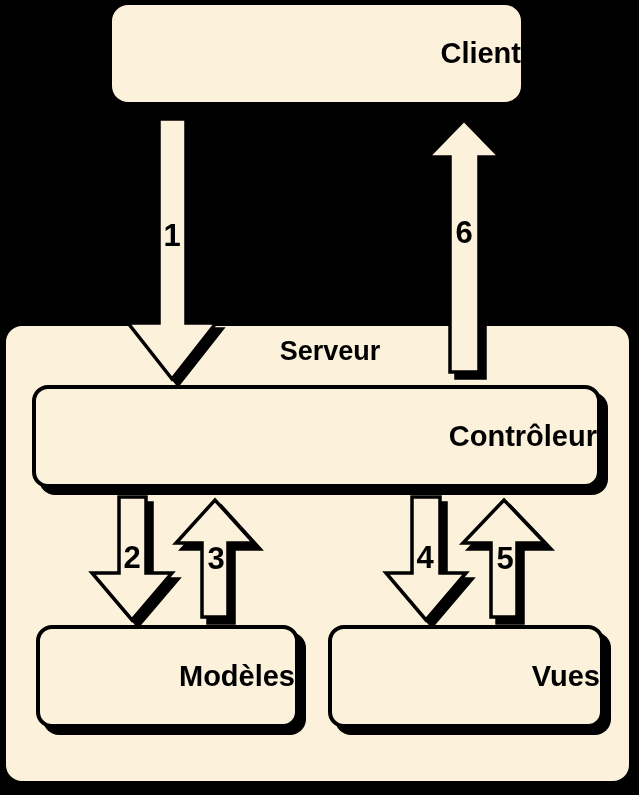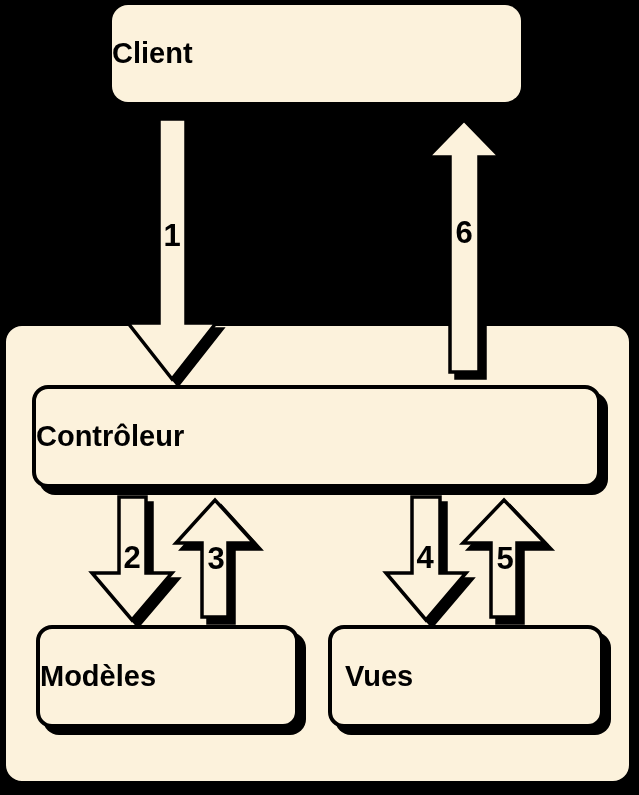--- a/index.html
+++ b/index.html
@@ -18,21 +18,21 @@
   }
   .node {
     position: absolute;
     box-sizing: border-box;
     background: #FCF2DC;
     border: 4px solid #000000;
     border-radius: 16px;
     box-shadow: 7px 7px 0 #000000;
     display: flex;
     align-items: center;
-    justify-content: flex-start;
+    justify-content: flex-end;
     font-weight: bold;
     font-size: 29px;
     z-index: 1;
   }
   .node-client {
     left: 112px; top: 5px;
     width: 409px; height: 97px;
     border: none;
     box-shadow: none;
     z-index: 1;
@@ -98,20 +98,21 @@
   .lbl-4 { left: 425px; top: 557px; }
   .lbl-5 { left: 505px; top: 558px; }
   .lbl-6 { left: 464px; top: 232px; }
 </style>
 </head>
 <body>
 
 <div class="canvas">
 
   <div class="node node-serveur"></div>
+  <div class="serveur-title">Serveur</div>
 
   <div class="node node-client">
     <span>Client</span>
   </div>
 
   <div class="node node-modeles">
     <span>Modèles</span>
   </div>
 
   <div class="node node-controleur">

